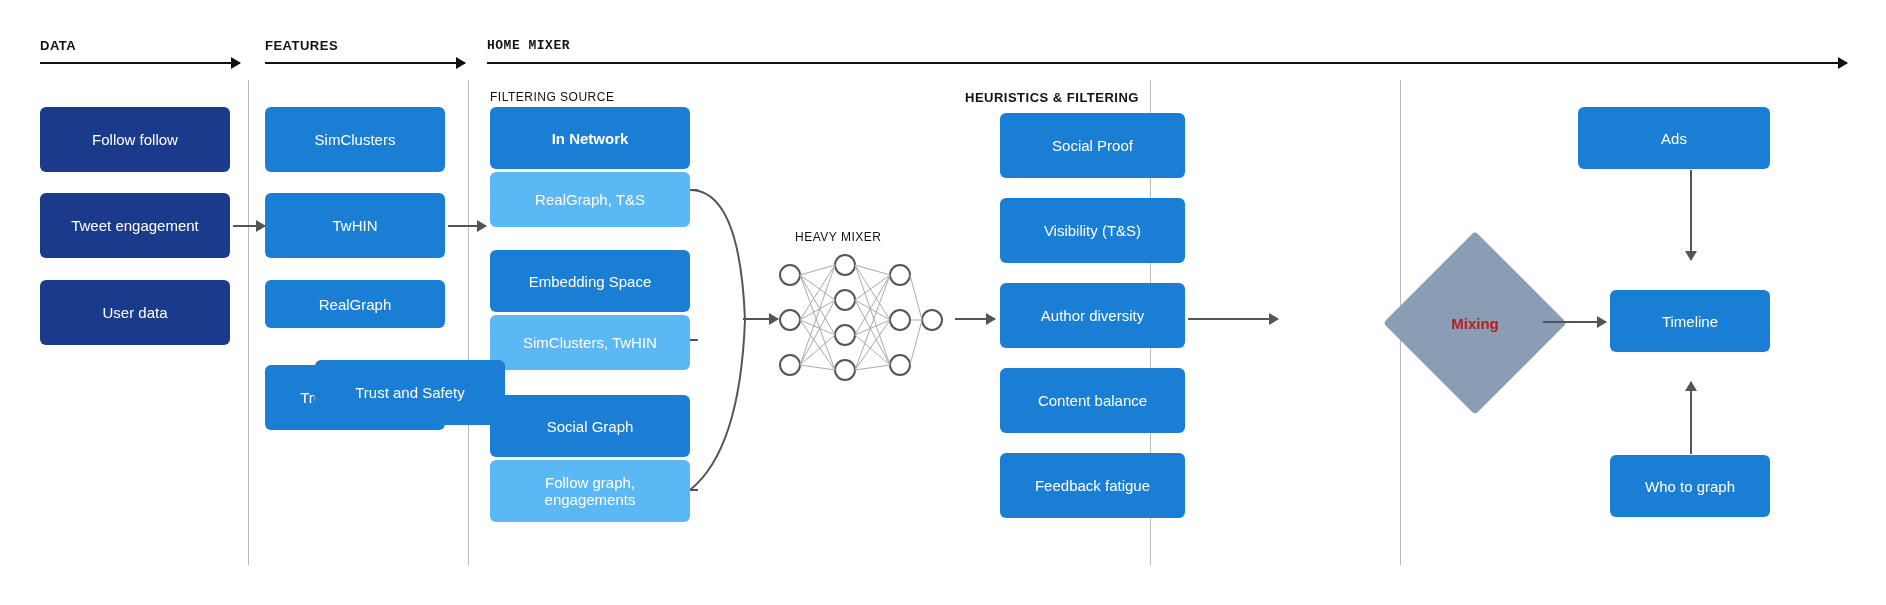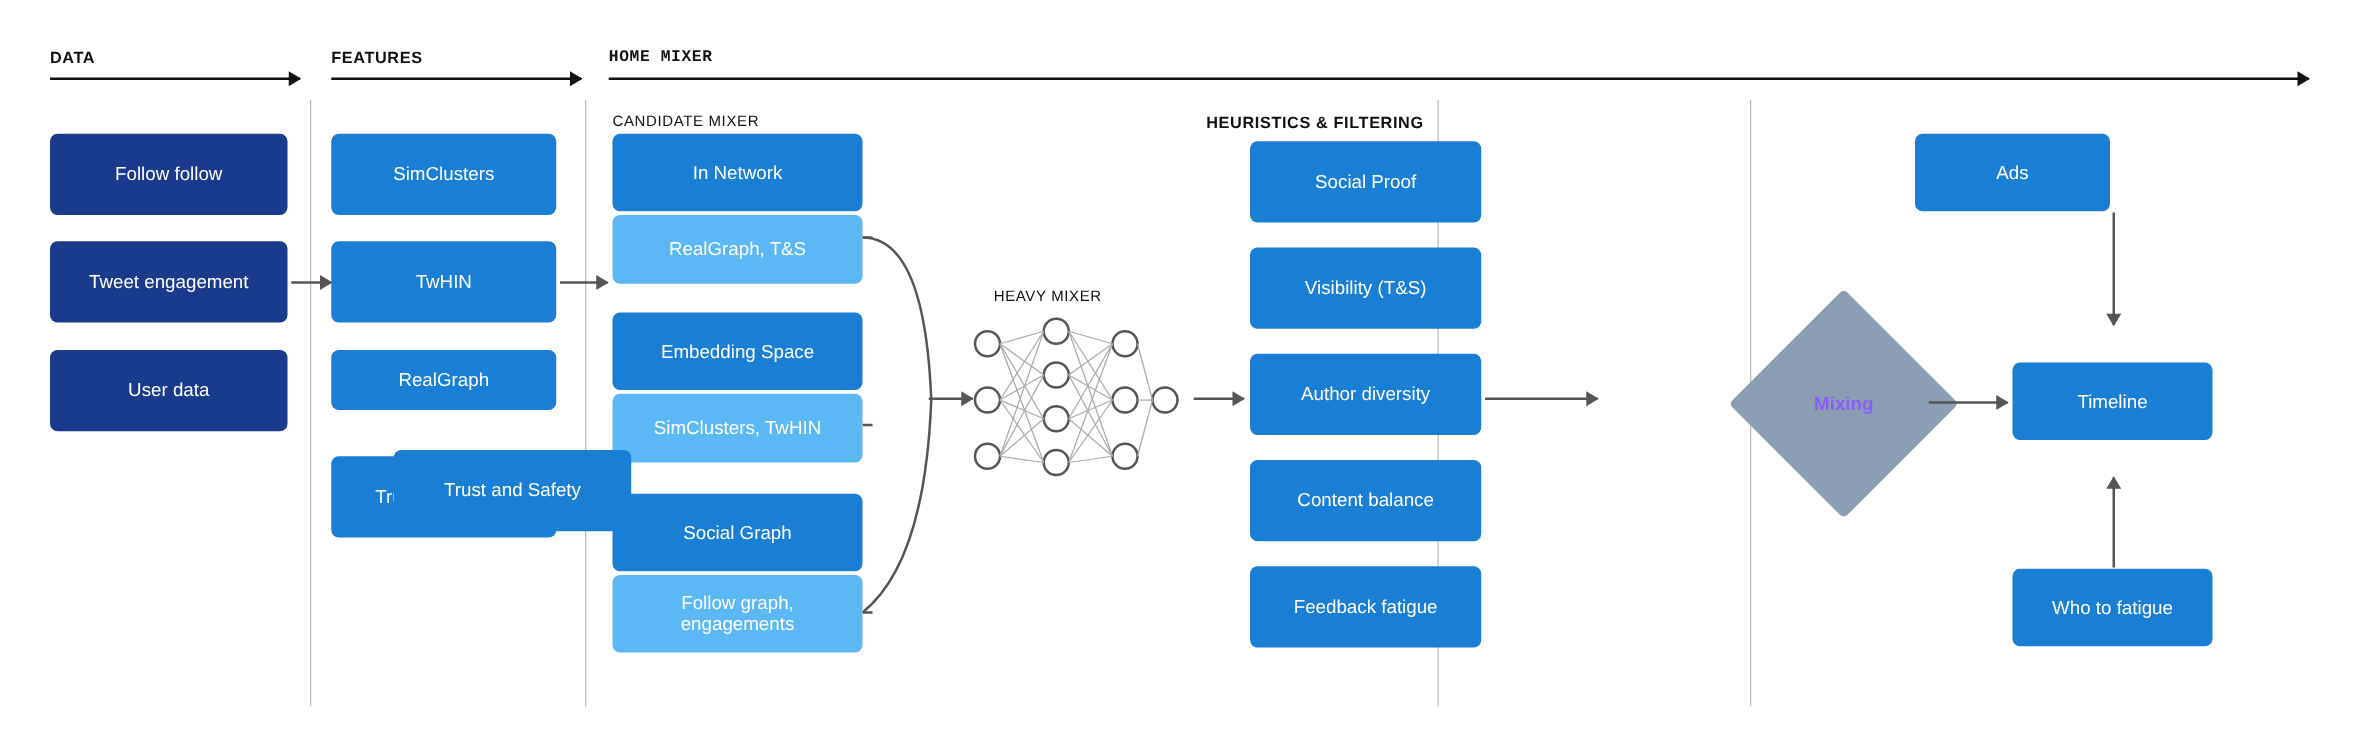--- a/index.html
+++ b/index.html
@@ -120,21 +120,21 @@
     .diamond {
       position: absolute;
       width: 130px;
       height: 130px;
       background: #8a9db5;
       transform: rotate(45deg);
       border-radius: 4px;
     }
     .diamond-label {
       position: absolute;
-      color: #8b5cf6;
+      color: #b91c1c;
       font-size: 15px;
       font-weight: 600;
       text-align: center;
       transform: none;
       display: flex;
       align-items: center;
       justify-content: center;
     }
   </style>
 </head>
@@ -159,25 +159,25 @@
   <div class="box box-dark" style="left:40px; top:193px; width:190px; height:65px;">Tweet engagement</div>
   <div class="box box-dark" style="left:40px; top:280px; width:190px; height:65px;">User data</div>
 
   <div class="arrow-right" style="left:233px; top:225px; width:32px;"></div>
 
   <div class="box box-blue" style="left:265px; top:107px; width:180px; height:65px;">SimClusters</div>
   <div class="box box-blue" style="left:265px; top:193px; width:180px; height:65px;">TwHIN</div>
   <div class="box box-blue" style="left:265px; top:280px; width:180px; height:48px;">RealGraph</div>
   <div class="box box-blue" style="left:265px; top:365px; width:180px; height:65px;">Trust and Safety</div>
 
-  <div class="section-label" style="left:490px; top:90px; font-weight:400; font-size:12px;">CANDIDATE MIXER</div>
+  <div class="section-label" style="left:490px; top:90px; font-weight:400; font-size:12px;">FILTERING SOURCE</div>
 
   <div class="arrow-right" style="left:448px; top:225px; width:38px;"></div>
 
-  <div class="box box-blue" style="left:490px; top:107px; width:200px; height:62px;">In Network</div>
+  <div class="box box-blue" style="left:490px; top:107px; width:200px; height:62px;font-weight:bold;">In Network</div>
   <div class="box box-light" style="left:490px; top:172px; width:200px; height:55px;">RealGraph, T&amp;S</div>
 
   <div class="box box-blue" style="left:490px; top:250px; width:200px; height:62px;">Embedding Space</div>
   <div class="box box-light" style="left:490px; top:315px; width:200px; height:55px;">SimClusters, TwHIN</div>
 
   <div class="box box-blue" style="left:490px; top:395px; width:200px; height:62px;">Social Graph</div>
   <div class="box box-light" style="left:490px; top:460px; width:200px; height:62px;">Follow graph, engagements</div>
 
   <svg style="position:absolute; left:690px; top:100px; width:60px; height:440px;">
 
@@ -249,27 +249,27 @@
   <div class="box box-blue" style="left:1000px; top:368px; width:185px; height:65px;">Content balance</div>
   <div class="box box-blue" style="left:1000px; top:453px; width:185px; height:65px;">Feedback fatigue</div>
 
   <div class="arrow-right" style="left:1188px; top:318px; width:90px;"></div>
 
   <div style="position:absolute; left:1410px; top:258px; width:130px; height:130px;">
     <div class="diamond"></div>
     <div class="diamond-label" style="left:0; top:0; width:130px; height:130px; z-index:1;">Mixing</div>
   </div>
 
-  <div class="box box-blue" style="left:1532px; top:107px; width:156px; height:62px;">Ads</div>
+  <div class="box box-blue" style="left:1578px; top:107px; width:192px; height:62px;">Ads</div>
 
   <div class="arrow-down" style="left:1690px; top:170px; height:90px;"></div>
 
   <div class="box box-blue" style="left:1610px; top:290px; width:160px; height:62px;">Timeline</div>
 
   <div class="arrow-right" style="left:1543px; top:321px; width:63px;"></div>
 
-  <div class="box box-blue" style="left:1610px; top:455px; width:160px; height:62px;">Who to fatigue</div>
+  <div class="box box-blue" style="left:1610px; top:455px; width:160px; height:62px;">Who to graph</div>
 
   <div class="arrow-up" style="left:1690px; top:382px; height:72px;"></div>
 
   <div style="position:absolute; left:315px; top:360px; width:190px; height:65px; background:#1a7fd4; border-radius:6px; display:flex; align-items:center; justify-content:center; text-align:center; color:#fff; font-size:15px; font-weight:500; padding:8px;">Trust and Safety</div>
 
 </div>
 
 </body></html>

